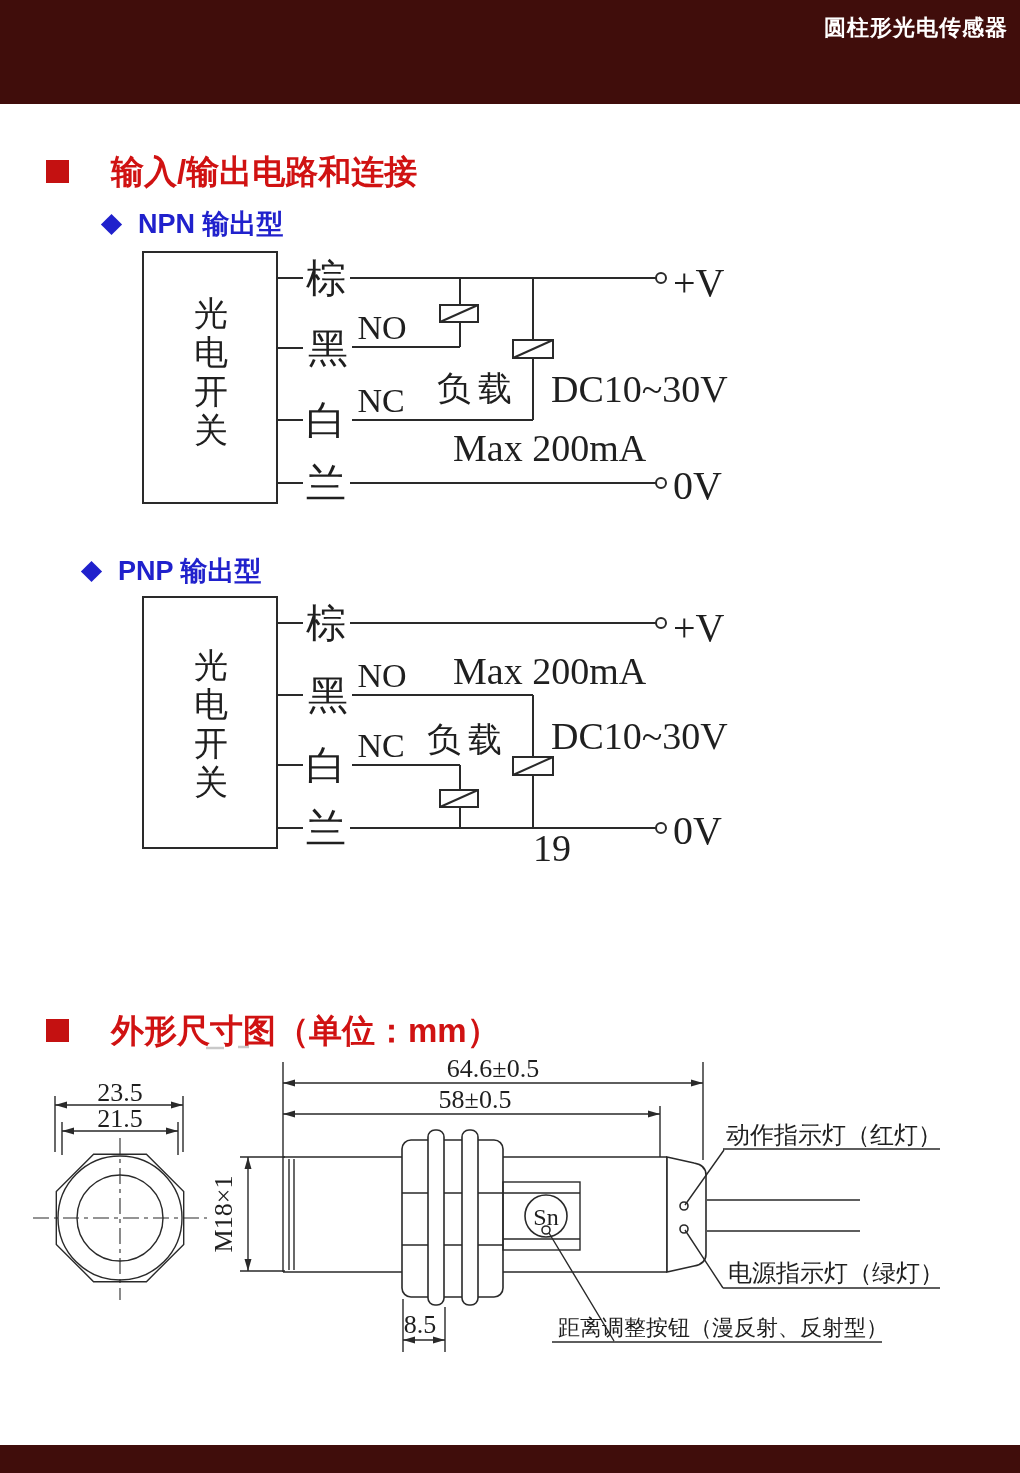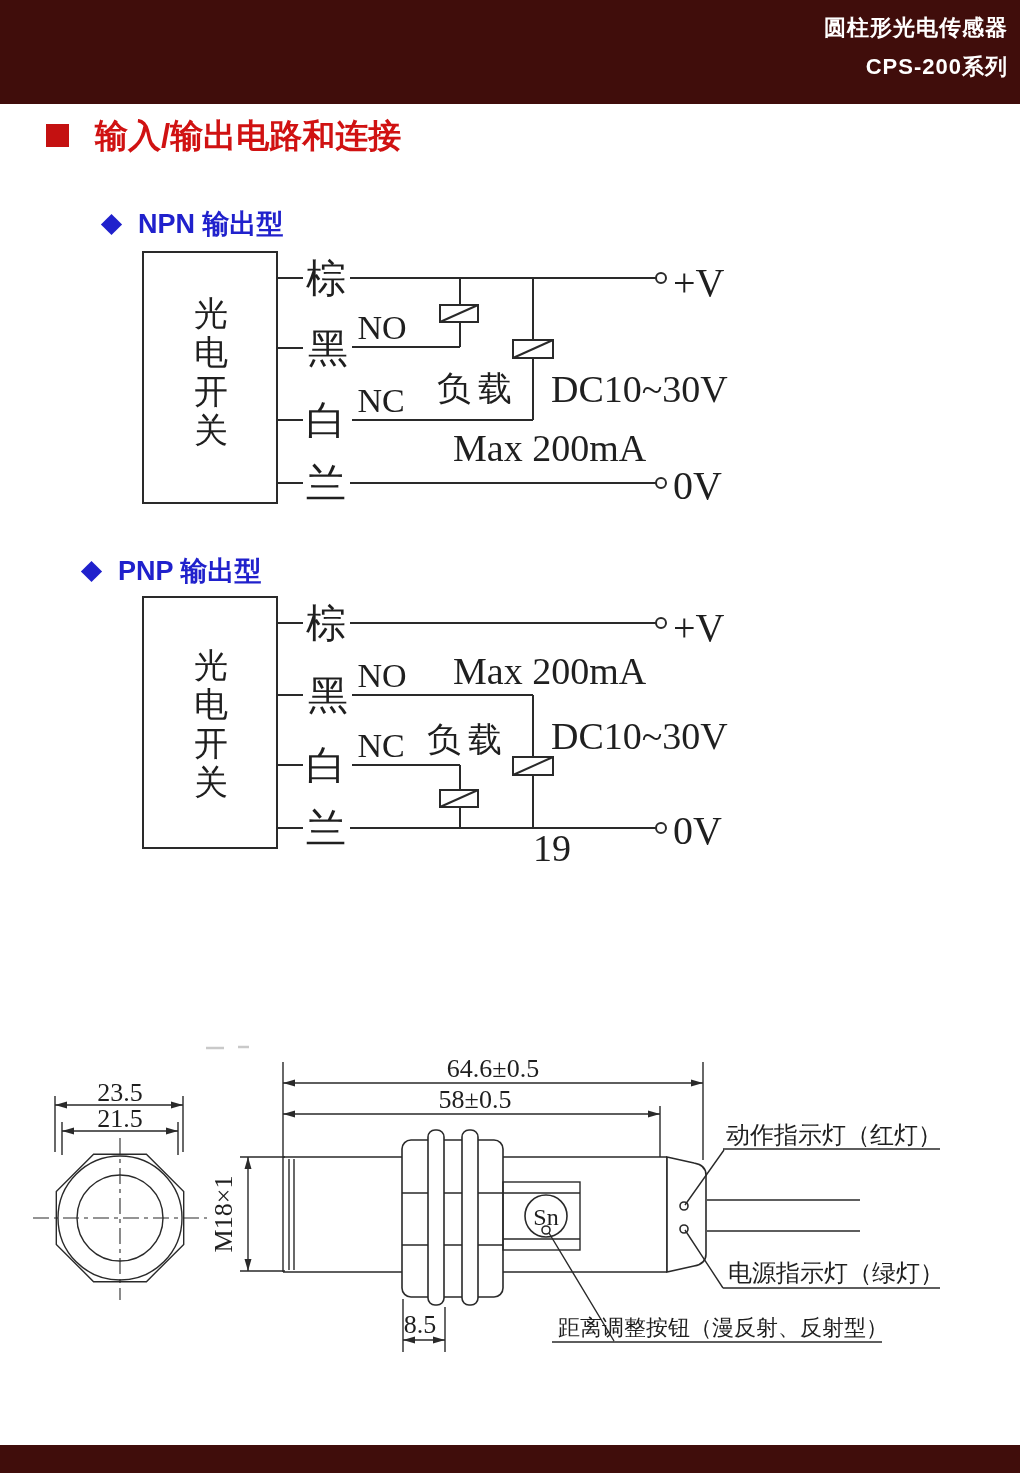--- a/index.html
+++ b/index.html
@@ -2,22 +2,22 @@
 <html><head>
 <meta charset="utf-8">
 <style>
   html,body{margin:0;padding:0;background:#fff;}
   .page{position:relative;width:1020px;height:1473px;background:#fff;overflow:hidden;
         font-family:"Liberation Sans",sans-serif;}
   .hdr{position:absolute;left:0;top:0;width:1020px;height:104px;background:#400d0b;
        color:#fff;text-align:right;box-sizing:border-box;padding:8px 12px 0 0;
        font-weight:bold;font-size:22px;line-height:39px;letter-spacing:1px;}
   .ftr{position:absolute;left:0;top:1445px;width:1020px;height:28px;background:#400d0b;}
-  .sec{position:absolute;display:flex;align-items:flex-start;gap:26px;
-       color:#d01212;font-weight:bold;font-size:33px;line-height:38px;}
+  .sec{position:absolute;display:flex;align-items:flex-start;gap:42px;
+       color:#d01212;font-weight:bold;font-size:33px;line-height:38px;margin-top:36px;}
   .sec .sq{width:23px;height:23px;background:#c41111;margin-top:7px;flex:0 0 auto;}
   .sub{position:absolute;display:flex;align-items:center;gap:19px;
        color:#2021cc;font-weight:bold;font-size:27px;}
   .sub .dia{width:15px;height:15px;background:#2021cc;transform:rotate(45deg);flex:0 0 auto;}
   svg.art{position:absolute;left:0;top:0;width:1020px;height:1473px;}
   svg.art text{font-family:"Liberation Serif","DejaVu Serif",serif;fill:#1f1f1f;}
   .w2{stroke:#2a2a2a;stroke-width:2;fill:none;}
   .w1{stroke:#2a2a2a;stroke-width:1.4;fill:none;}
   .fw{fill:#ffffff;stroke:#2a2a2a;stroke-width:2;}
   .fw1{fill:#ffffff;stroke:#2a2a2a;stroke-width:1.6;}
@@ -31,38 +31,41 @@
   .pg{font-size:38px;}   .sn{font-size:24px;}
   .ld{letter-spacing:7px;}
 </style>
 </head>
 <body>
 
 <div class="page">
 
   <div class="hdr">
     <div>圆柱形光电传感器</div>
-    <div>CPS-200系列</div>
   </div>
 
   <div class="sec" style="left:46px;top:117px;">
     <span class="sq"></span>
     <span>输入/输出电路和连接</span>
   </div>
 
   <div class="sub" style="left:104px;top:206px;justify-content:flex-end;">
     <span class="dia"></span>
     <span>NPN 输出型</span>
   </div>
 
   <div class="sub" style="left:84px;top:553px;">
     <span class="dia"></span>
     <span>PNP 输出型</span>
   </div>
 
+  <div class="sec" style="left:46px;top:976px;">
+    <span class="sq"></span>
+    <span>外形尺寸图（单位：mm）</span>
+  </div>
 
   <svg class="art" viewBox="0 0 1020 1473">
 
     <g>
       <rect x="143" y="252" width="134" height="251" class="w2"></rect>
       <text class="bx" x="211" y="325" text-anchor="middle">光</text>
       <text class="bx" x="211" y="364" text-anchor="middle">电</text>
       <text class="bx" x="211" y="403" text-anchor="middle">开</text>
       <text class="bx" x="211" y="442" text-anchor="middle">关</text>
 

